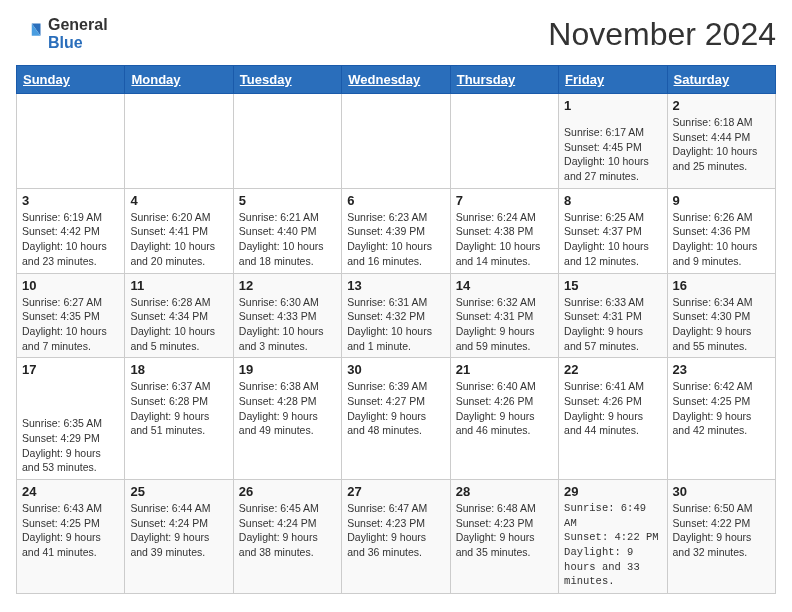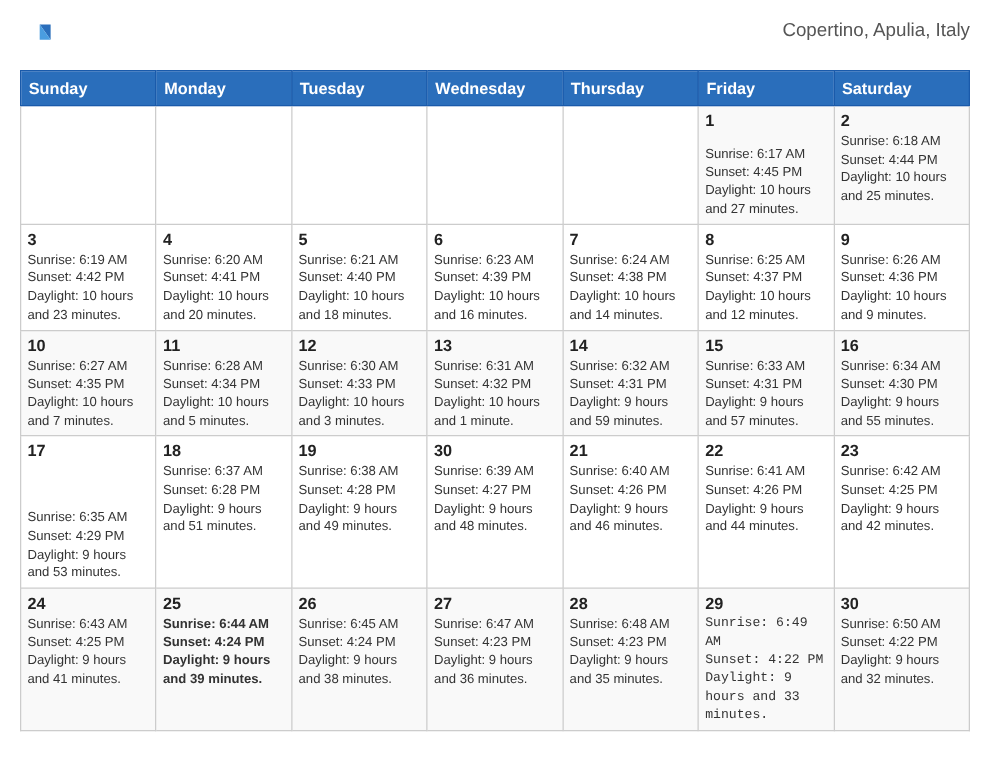--- a/index.html
+++ b/index.html
@@ -58,20 +58,21 @@
       table-layout: fixed;
     }
     thead tr th {
       background: #2a6ebb;
       color: #fff;
       font-size: 13px;
       font-weight: bold;
       padding: 6px 6px;
       text-align: left;
       border: 1px solid #1a5aaa;
+      text-decoration: underline;
     }
     tbody tr td {
       border: 1px solid #ccc;
       vertical-align: top;
       padding: 4px 5px;
       min-height: 80px;
       font-size: 11px;
       color: #333;
       background: #fff;
     }
@@ -98,23 +99,27 @@
   </style>
 </head>
 <body>
 
 <div class="header-area">
   <div class="logo">
     <svg class="logo-icon" viewBox="0 0 32 32">
       <polygon points="18,4 28,4 28,18" fill="#2a6ebb"></polygon>
       <polygon points="18,4 28,18 18,18" fill="#4a9de0"></polygon>
     </svg>
+    <div class="logo-text">
+      <span class="logo-general">General</span>
+      <span class="logo-blue">Blue</span>
+    </div>
   </div>
   <div class="title-area">
-    <div class="location-title">Copertino, Apulia, Italy</div>
+    <div class="month-title">November 2024</div>
   </div>
 </div>
 
 <table>
   <thead>
     <tr>
     <th>Sunday</th>
         <th>Monday</th>
         <th>Tuesday</th>
         <th>Wednesday</th>
@@ -277,21 +282,21 @@
       </tr>
       <tr>
         <td>
           <div class="day-number">24</div>
           <div class="day-info" style="white-space: pre-line;">Sunrise: 6:43 AM
 Sunset: 4:25 PM
 Daylight: 9 hours and 41 minutes.</div>
         </td>
         <td>
           <div class="day-number">25</div>
-          <div class="day-info" style="white-space: pre-line; font-weight: bold;">Sunrise: 6:44 AM
+          <div class="day-info" style="white-space: pre-line;">Sunrise: 6:44 AM
 Sunset: 4:24 PM
 Daylight: 9 hours and 39 minutes.</div>
         </td>
         <td>
           <div class="day-number">26</div>
           <div class="day-info" style="white-space: pre-line;">Sunrise: 6:45 AM
 Sunset: 4:24 PM
 Daylight: 9 hours and 38 minutes.</div>
         </td>
         <td>

